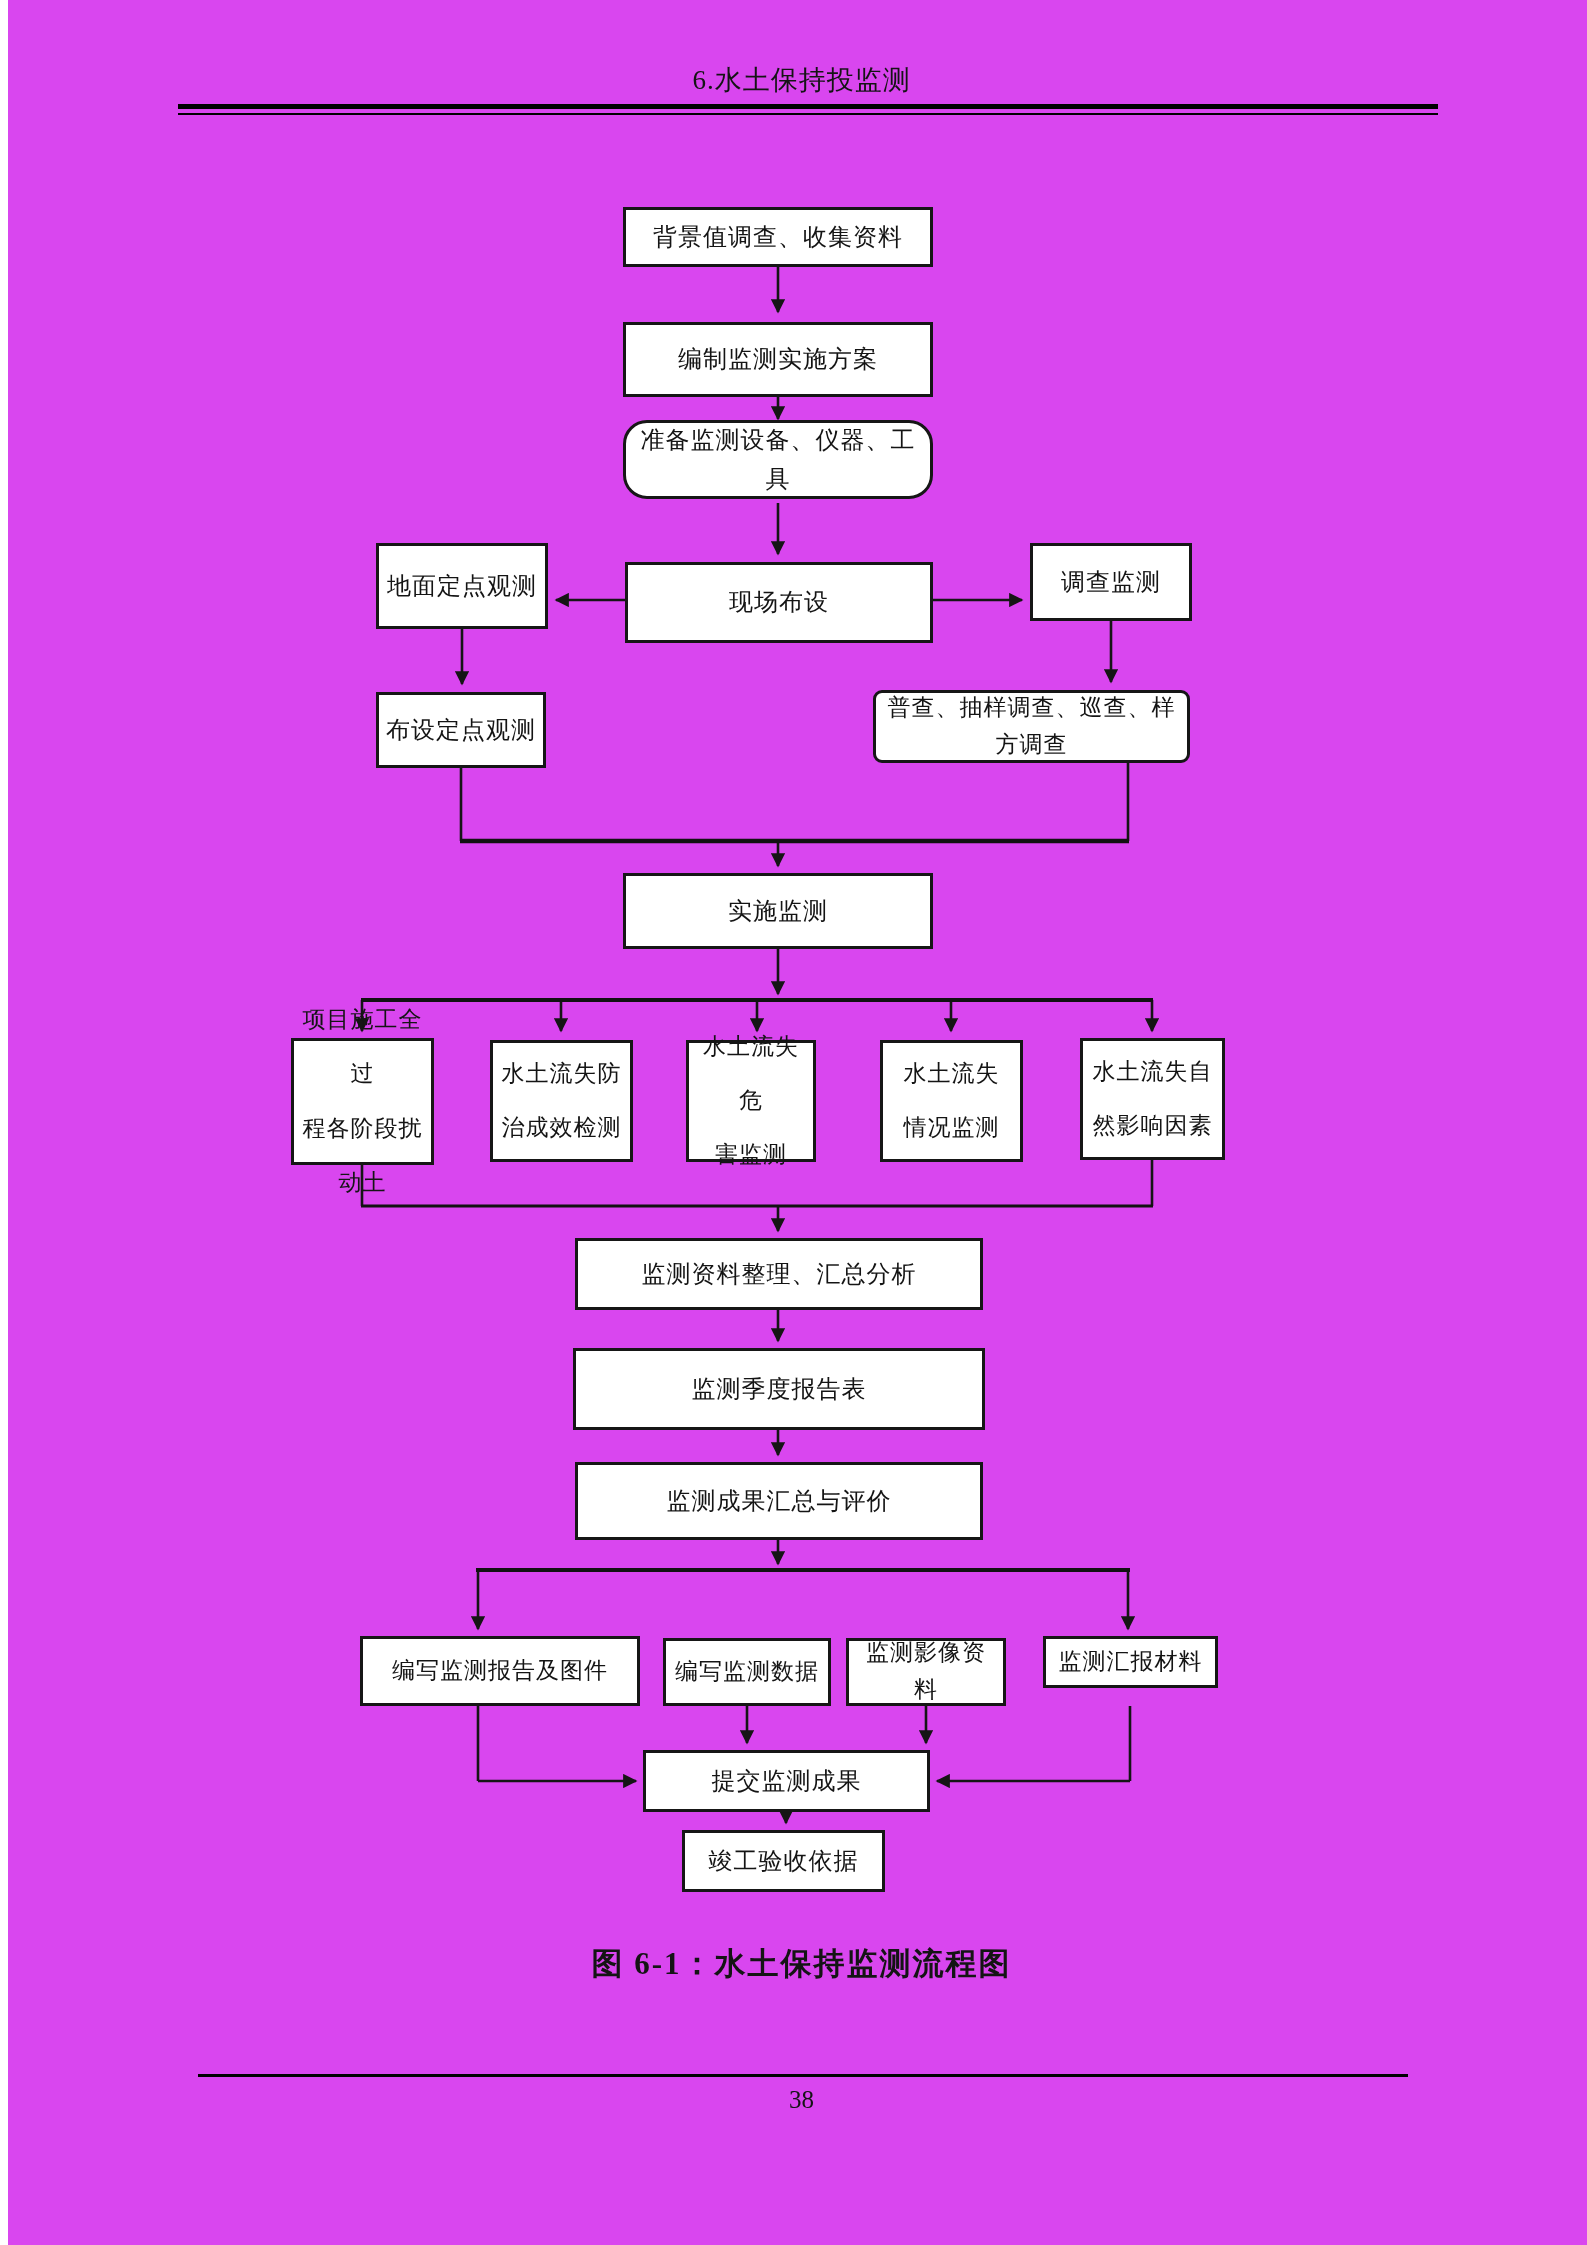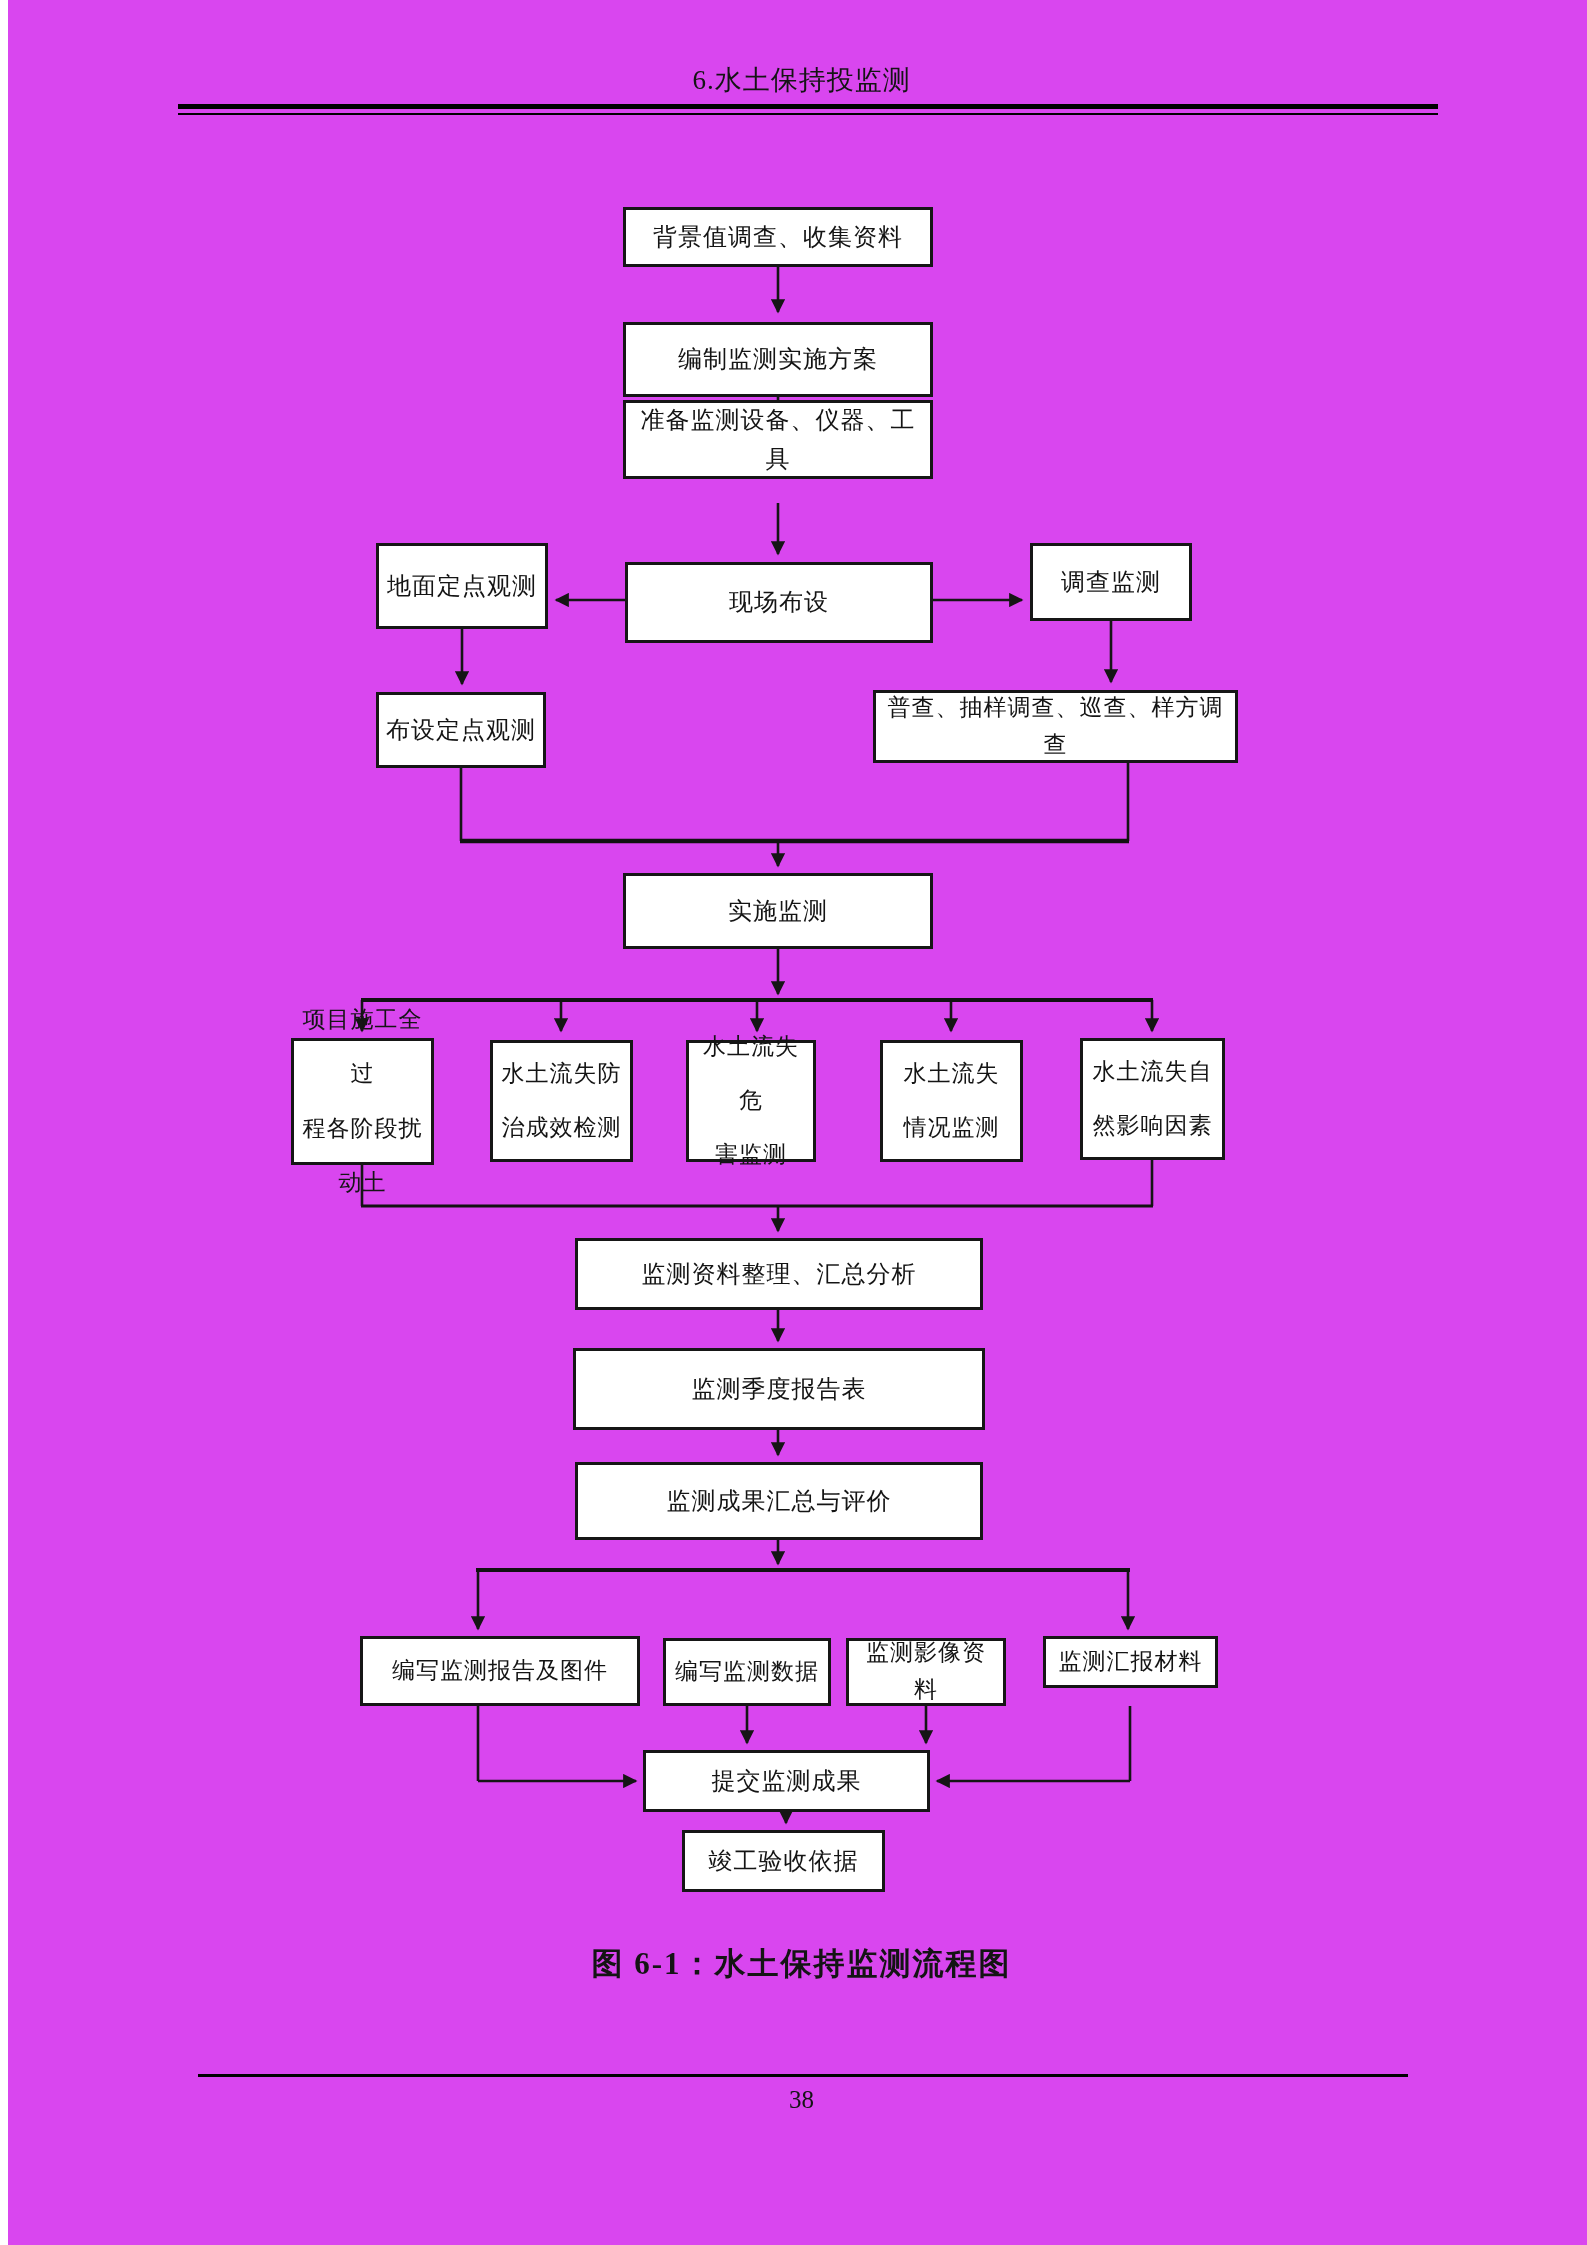--- a/index.html
+++ b/index.html
@@ -80,26 +80,26 @@
     <g stroke="#111" fill="none">
       <line x1="452" y1="841" x2="1121" y2="841" stroke-width="4.5"></line>
       <line x1="353" y1="1000" x2="1145" y2="1000" stroke-width="4"></line>
       <line x1="353" y1="1206" x2="1145" y2="1206" stroke-width="3"></line>
       <line x1="468" y1="1570" x2="1122" y2="1570" stroke-width="4"></line>
     </g>
   </svg>
 
   <div class="flow-node" style="left:615px;top:207px;width:310px;height:60px;">背景值调查、收集资料</div>
   <div class="flow-node" style="left:615px;top:322px;width:310px;height:75px;">编制监测实施方案</div>
-  <div class="flow-node" style="left:615px;top:400px;width:310px;height:79px;">准备监测设备、仪器、工具</div>
+  <div class="flow-node" style="left:615px;top:420px;width:310px;height:79px;border-radius:24px;">准备监测设备、仪器、工具</div>
   <div class="flow-node" style="left:617px;top:562px;width:308px;height:81px;">现场布设</div>
   <div class="flow-node" style="left:368px;top:543px;width:172px;height:86px;">地面定点观测</div>
   <div class="flow-node" style="left:1022px;top:543px;width:162px;height:78px;">调查监测</div>
   <div class="flow-node" style="left:368px;top:692px;width:170px;height:76px;">布设定点观测</div>
-  <div class="flow-node wide-sm" style="left:865px;top:690px;width:365px;height:73px;">普查、抽样调查、巡查、样方调查</div>
+  <div class="flow-node wide-sm" style="left:865px;top:690px;width:317px;height:73px;border-radius:9px;">普查、抽样调查、巡查、样方调查</div>
   <div class="flow-node" style="left:615px;top:873px;width:310px;height:76px;">实施监测</div>
 
   <div class="flow-node tall" style="left:283px;top:1038px;width:143px;height:127px;">项目施工全过
 程各阶段扰动土</div>
   <div class="flow-node tall" style="left:482px;top:1040px;width:143px;height:122px;">水土流失防
 治成效检测</div>
   <div class="flow-node tall" style="left:678px;top:1040px;width:130px;height:122px;">水土流失危
 害监测</div>
   <div class="flow-node tall" style="left:872px;top:1040px;width:143px;height:122px;">水土流失
 情况监测</div>

